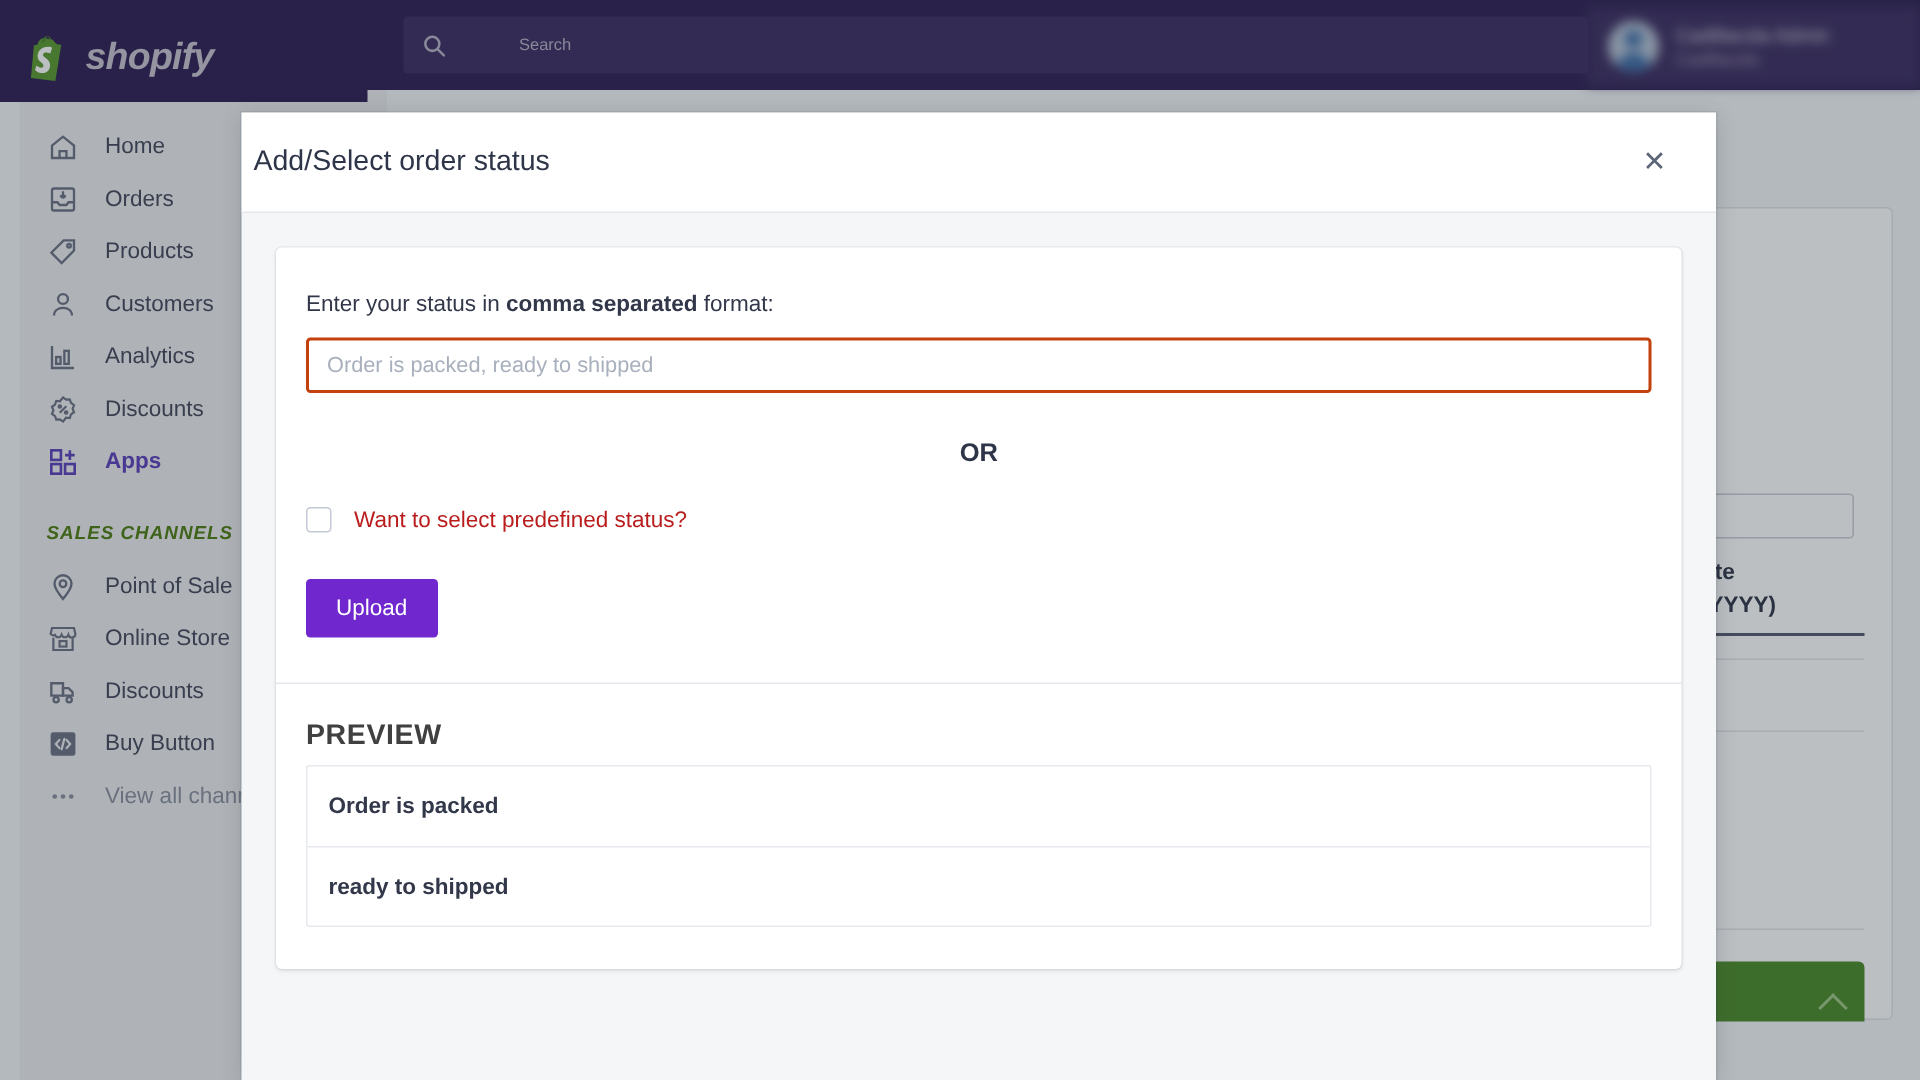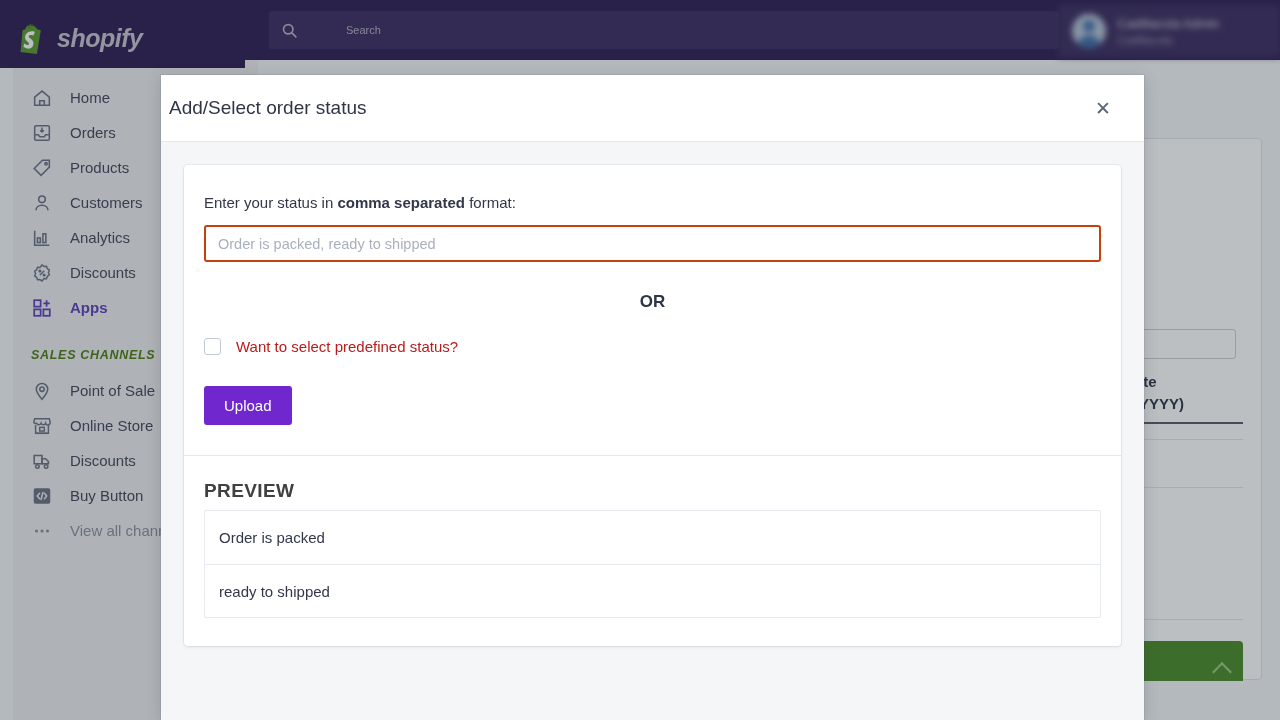--- a/index.html
+++ b/index.html
@@ -190,21 +190,21 @@
   }
   .card-sep { border-top: 1px solid #e4e7ec; }
   .card-bottom { padding: 24px 20px 28px; }
   .preview-title {
     font-size: 19px; font-weight: bold; color: #404040;
     letter-spacing: 0.4px; margin-bottom: 8px;
   }
   .preview-list { border: 1px solid #e6e9ed; border-radius: 2px; }
   .preview-item {
     height: 53px; display: flex; align-items: center;
-    padding: 0 14px; font-size: 15px; color: #32384a;
+    padding: 0 14px; font-size: 15px; color: #32384a; font-weight: bold;
   }
   .preview-item + .preview-item { border-top: 1px solid #e6e9ed; }
 </style>
 </head>
 <body>
 
 <div id="app">
 
   <div class="bgpage">
     <div class="bg-card">

